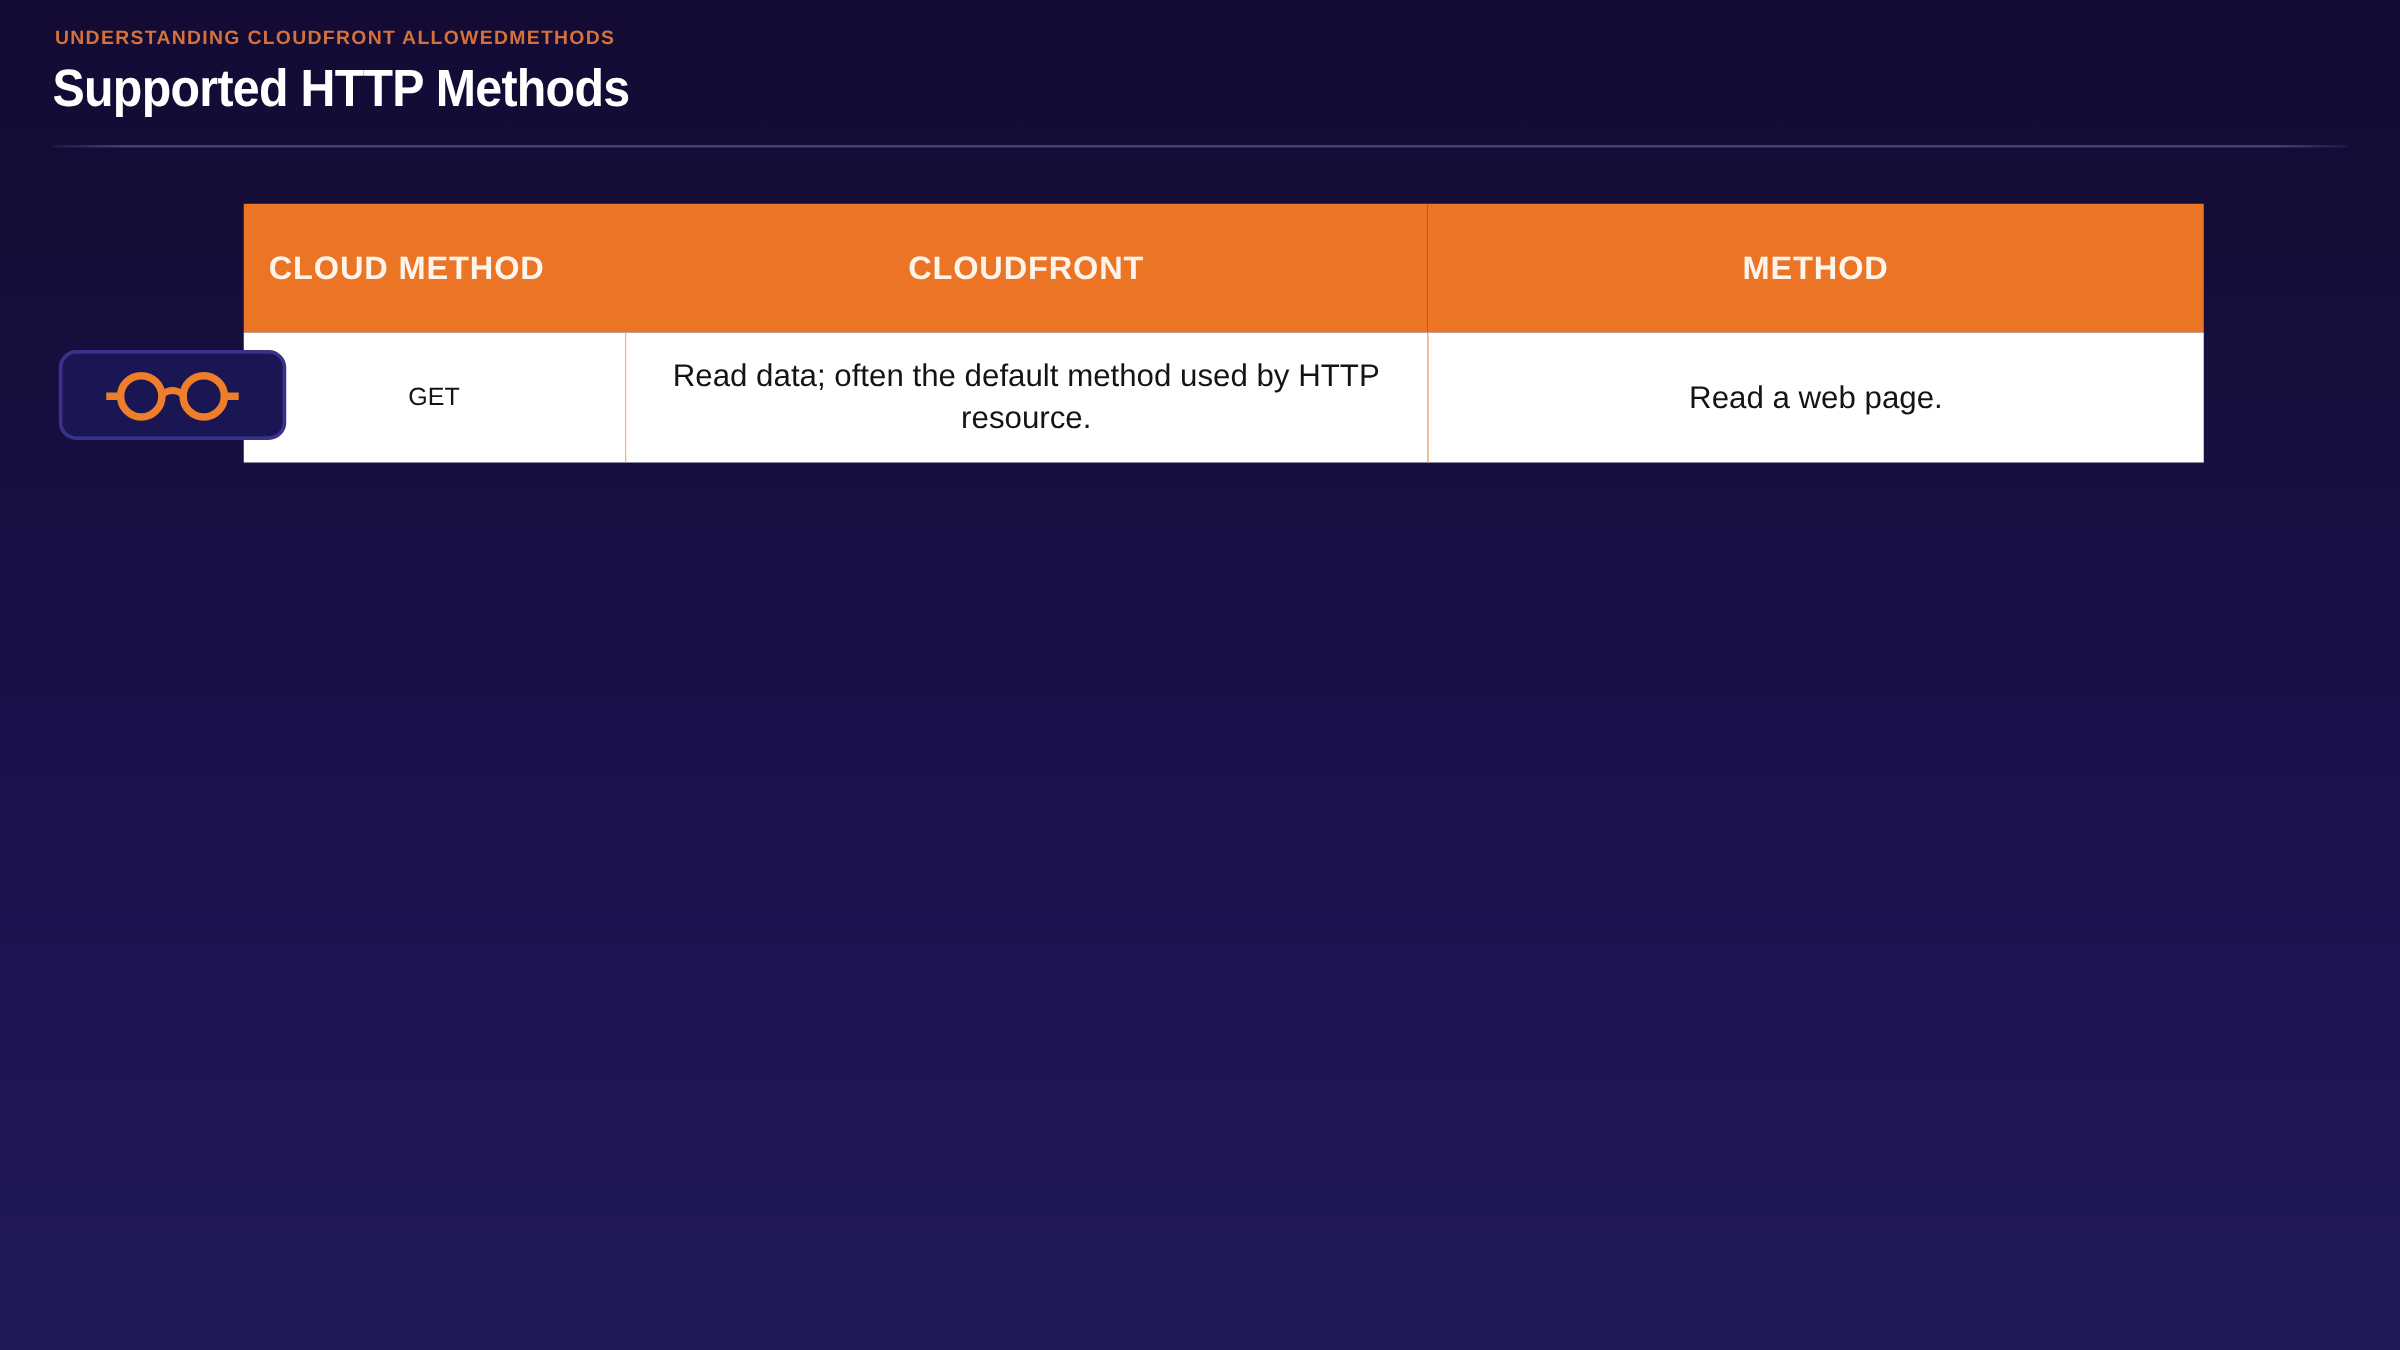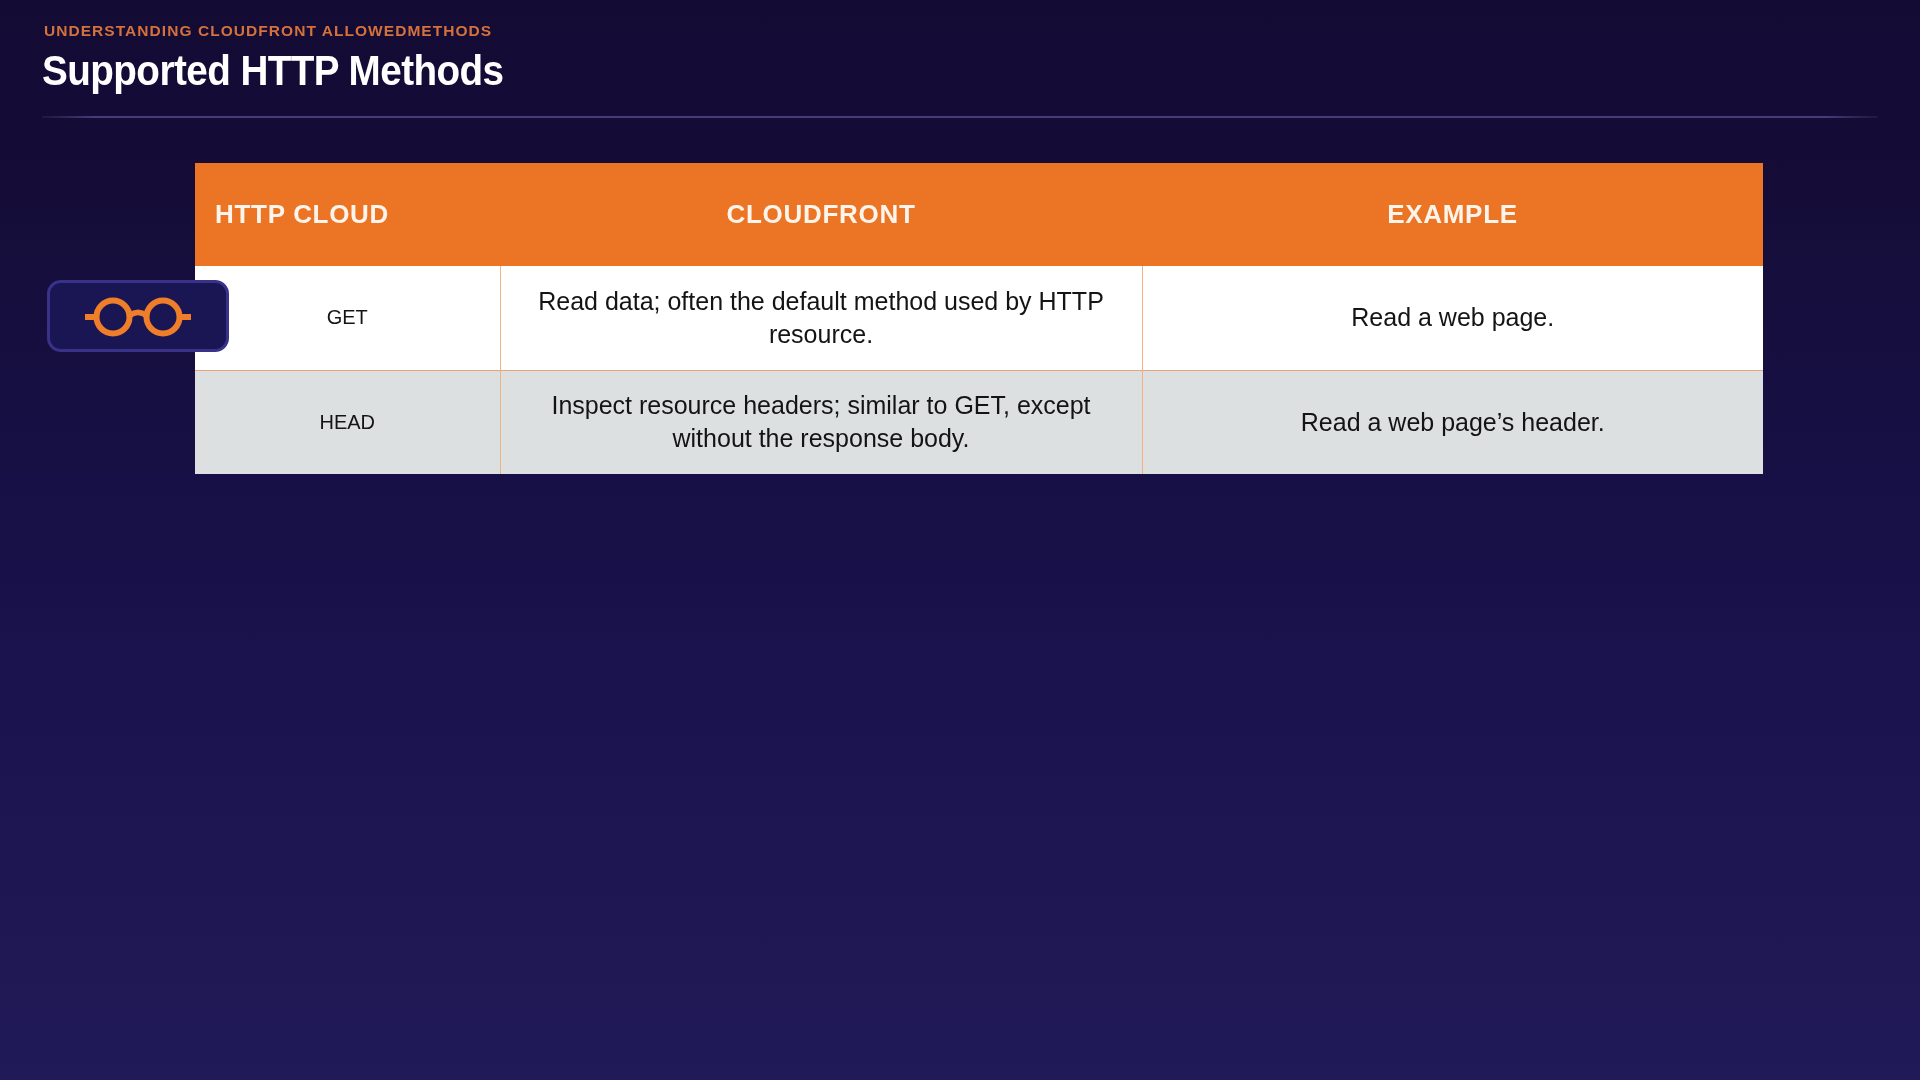--- a/index.html
+++ b/index.html
@@ -175,30 +175,25 @@
 </div>
 
 <table class="method-table">
   <colgroup>
     <col class="c-method">
       <col class="c-def">
       <col class="c-ex">
   </colgroup>
   <thead>
     <tr>
-      <th class="th-method">HTTP CLOUD</th>
+      <th class="th-method">CLOUD METHOD</th>
       <th class="th-def">CLOUDFRONT</th>
-      <th class="th-ex">EXAMPLE</th>
+      <th class="th-ex">METHOD</th>
     </tr>
   </thead>
   <tbody>
     <tr class="row-odd">
       <td class="cell-method">GET</td>
       <td class="cell-def">Read data; often the default method used by HTTP resource.</td>
       <td class="cell-ex">Read a web page.</td>
     </tr>
-    <tr class="row-even">
-      <td class="cell-method">HEAD</td>
-      <td class="cell-def">Inspect resource headers; similar to GET, except without the response body.</td>
-      <td class="cell-ex">Read a web page’s header.</td>
-    </tr>
   </tbody>
 </table>
 
 </body></html>

